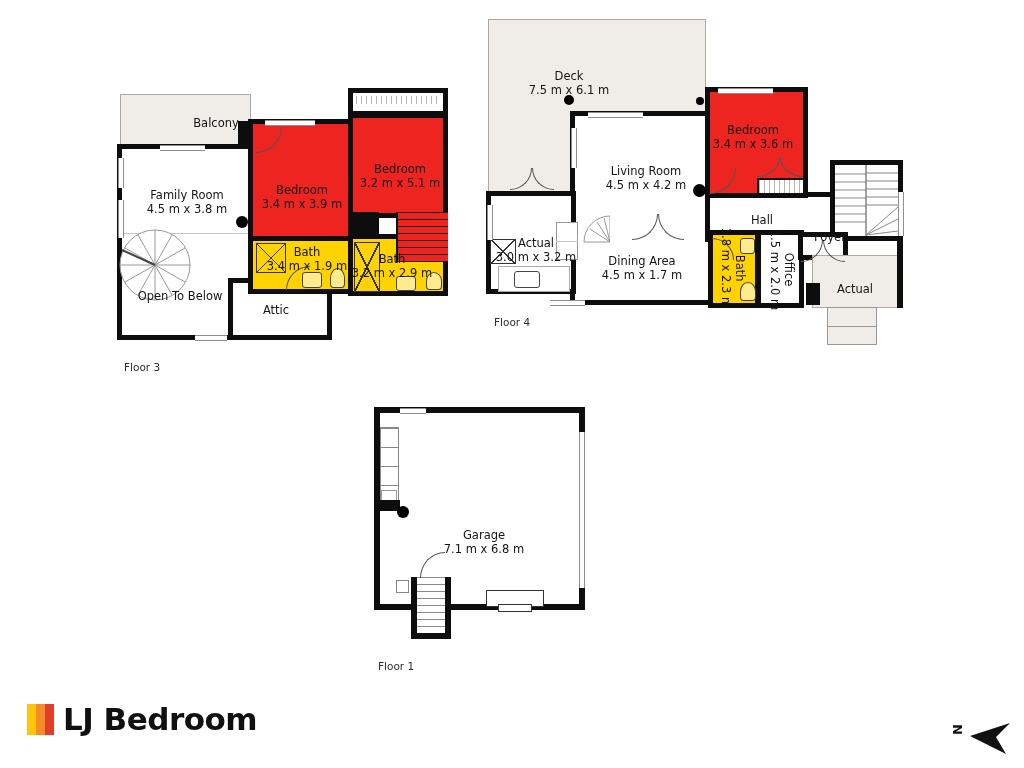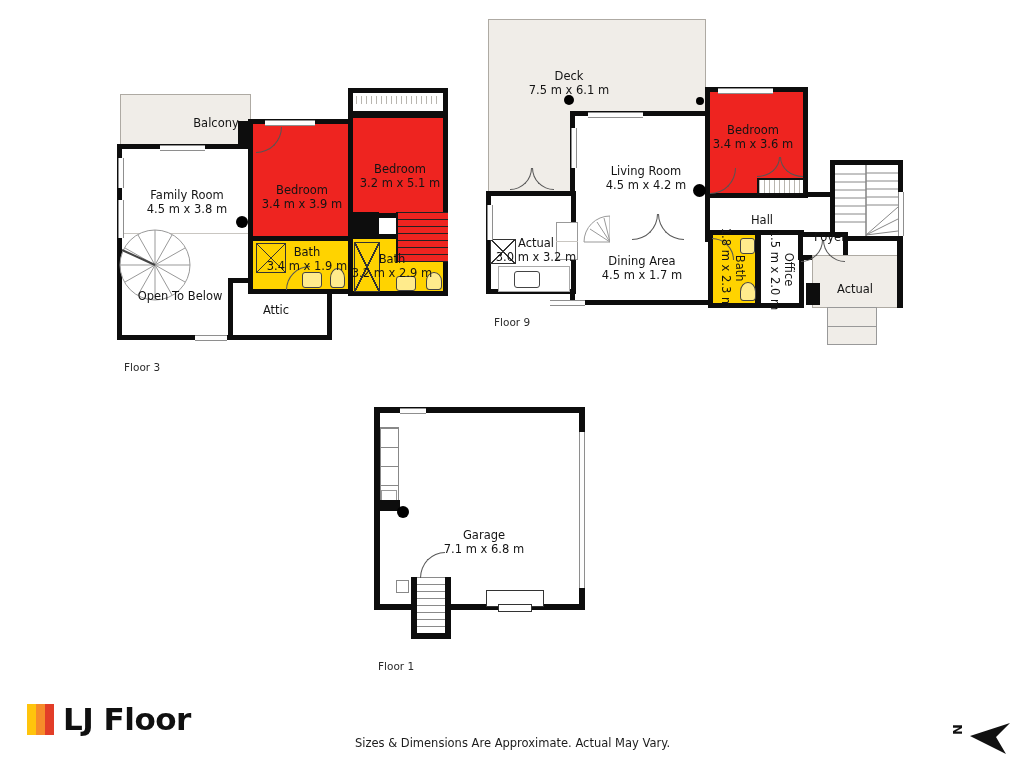--- a/index.html
+++ b/index.html
@@ -236,21 +236,21 @@
   <div class="rlabel vert" style="left:782px;top:270px;">
     <span>Office</span>
     <span>1.5 m x 2.0 m</span>
   </div>
   <div class="rlabel" style="left:830px;top:237px;">
     <span>Foyer</span>
   </div>
   <div class="rlabel" style="left:855px;top:289px;">
     <span>Actual</span>
   </div>
-  <div class="floor-name" style="left:494px;top:316px;">Floor 9</div>
+  <div class="floor-name" style="left:494px;top:316px;">Floor 4</div>
 
   <div class="room" style="left:374px;top:407px;width:211px;height:203px;border-width:6px;"></div>
   <div class="abs" style="left:380px;top:427px;width:19px;height:78px;border:1px solid #888;background-image:repeating-linear-gradient(to bottom,#888 0 1px,transparent 1px 19px);"></div>
   <div class="counter" style="left:381px;top:490px;width:16px;height:13px;"></div>
   <div class="wallblock" style="left:374px;top:500px;width:26px;height:11px;"></div>
   <div class="abs treads-gray" style="left:411px;top:577px;width:40px;height:62px;background-color:#fff;border:6px solid var(--wall);border-top:none;"></div>
   <div class="arc tl" style="left:420px;top:552px;width:25px;height:26px;"></div>
   <div class="counter" style="left:396px;top:580px;width:13px;height:13px;border-color:#888;"></div>
   <div class="abs" style="left:486px;top:590px;width:58px;height:17px;background:#fff;border:1px solid #333;"></div>
   <div class="abs" style="left:498px;top:604px;width:34px;height:8px;background:#fff;border:1px solid #333;"></div>
@@ -262,21 +262,20 @@
     <span>7.1 m x 6.8 m</span>
   </div>
   <div class="floor-name" style="left:378px;top:660px;">Floor 1</div>
 
   <div class="brand-row">
     <div class="flag">
       <div style="background:var(--logo-yellow);"></div>
       <div style="background:var(--logo-orange);"></div>
       <div style="background:var(--logo-red);"></div>
     </div>
-    <div class="brand-text">LJ Floor</div>
-  </div>
-  <div class="disclaimer">Sizes &amp; Dimensions Are Approximate. Actual May Vary.</div>
+    <div class="brand-text">LJ Bedroom</div>
+  </div>
   <div class="northN">N</div>
   <svg class="abs" style="left:968px;top:720px;" width="46" height="38" viewBox="0 0 46 38">
     <polygon points="2,16 42,3 28,17 38,34" fill="#111"></polygon>
   </svg>
 
 </div>
 
 </body></html>

